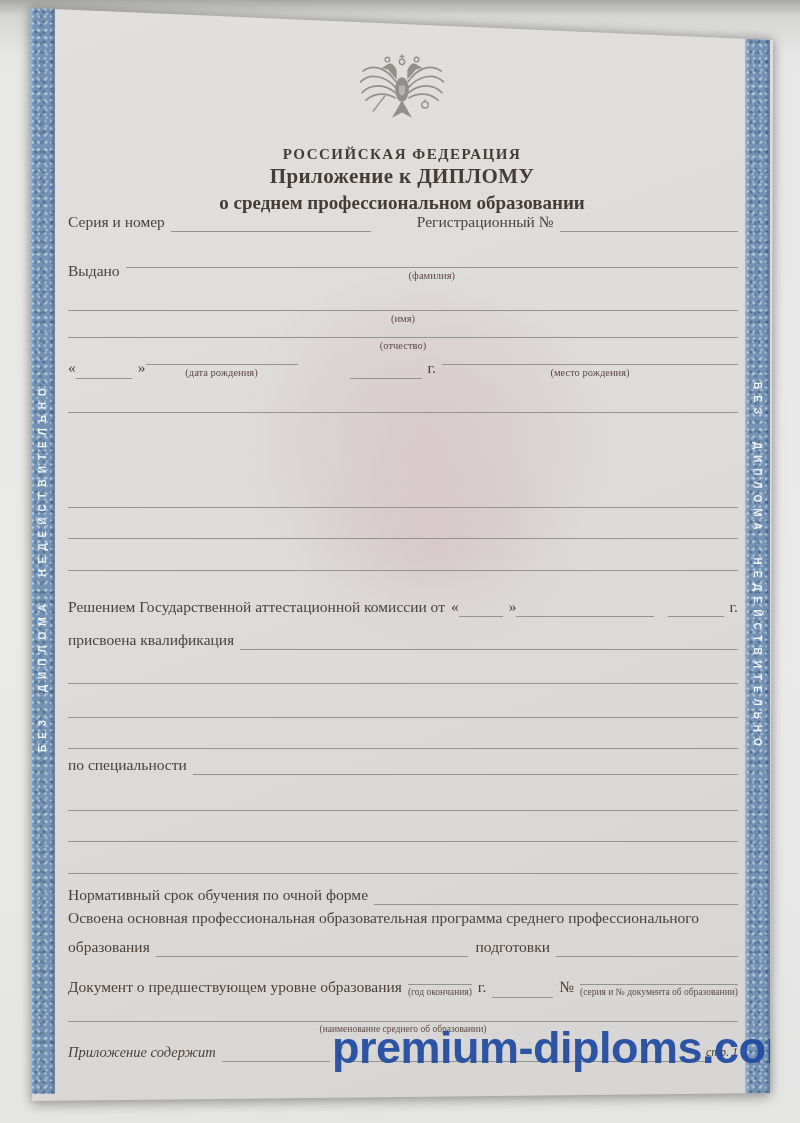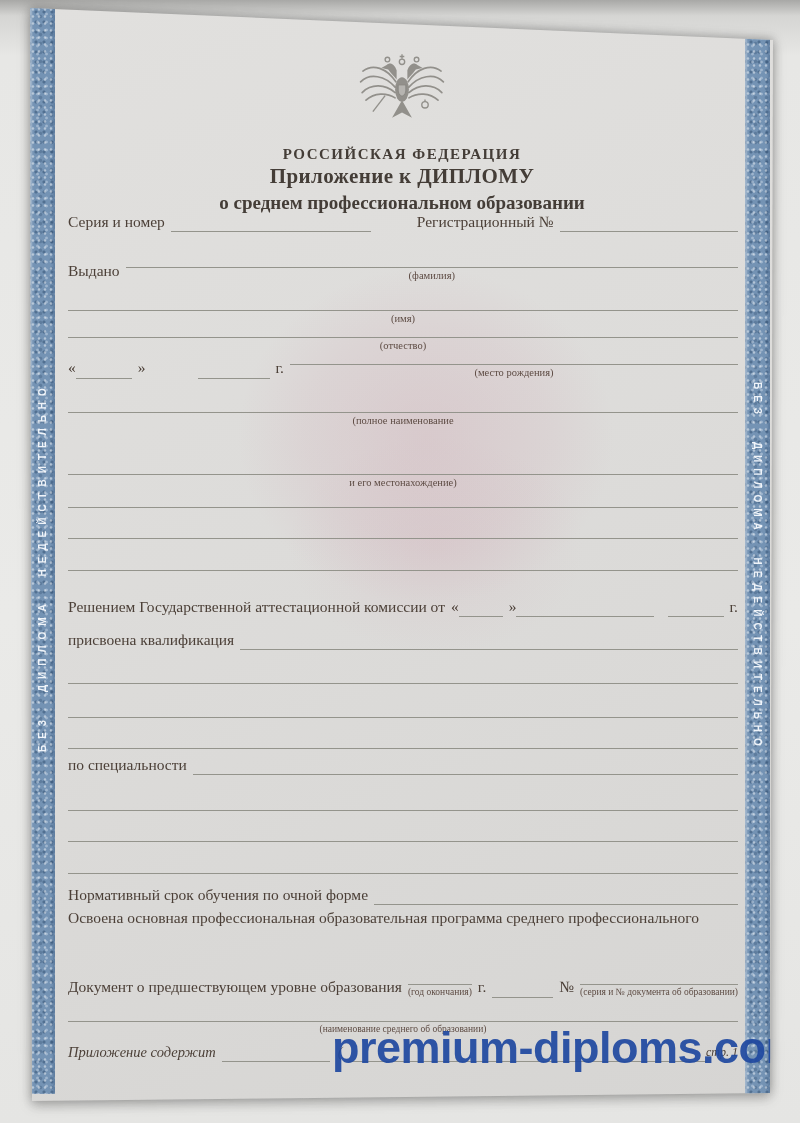--- a/index.html
+++ b/index.html
@@ -159,39 +159,36 @@
         <span class="seg grow">
           <span class="fline"></span>
           <span class="hint">(отчество)</span>
         </span>
       </div>
 
       <div class="row" style="top:339px">
         <span class="lbl">«</span>
         <span class="fline" style="width:56px"></span>
         <span class="lbl mL6">»</span>
+        <span class="seg" style="width:152px">
+          <span class="fline"></span>
+          <span class="hint">(дата рождения)</span>
+        </span>
         <span class="sp" style="width:52px"></span>
         <span class="fline" style="width:72px"></span>
         <span class="lbl mL6 mR6">г.</span>
         <span class="seg grow">
           <span class="fline"></span>
           <span class="hint">(место рождения)</span>
         </span>
       </div>
 
       <div class="row" style="top:387px">
         <span class="seg grow">
           <span class="fline"></span>
-          <span class="hint">(полное наименование</span>
-        </span>
-      </div>
-      <div class="row" style="top:449px">
-        <span class="seg grow">
-          <span class="fline"></span>
-          <span class="hint">и его местонахождение)</span>
         </span>
       </div>
 
       <div class="bline" style="top:501px"></div>
       <div class="bline" style="top:532px"></div>
       <div class="bline" style="top:564px"></div>
 
       <div class="row" style="top:591px">
         <span class="lbl">Решением Государственной аттестационной комиссии от</span>
         <span class="lbl mL6">«</span>
@@ -223,20 +220,26 @@
 
       <div class="row" style="top:879px">
         <span class="lbl">Нормативный срок обучения по очной форме</span>
         <span class="fline grow mL6"></span>
       </div>
 
       <div class="row" style="top:904px">
         <span class="lbl">Освоена основная профессиональная образовательная программа среднего профессионального</span>
       </div>
 
+      <div class="row" style="top:931px">
+        <span class="lbl">образования</span>
+        <span class="fline grow mL6"></span>
+        <span class="lbl mL8 mR6">подготовки</span>
+        <span class="fline" style="width:182px"></span>
+      </div>
 
       <div class="row" style="top:959px">
         <span class="lbl">Документ о предшествующем уровне образования</span>
         <span class="seg mL6" style="width:86px">
           <span class="fline"></span>
           <span class="hint small">(год окончания)</span>
         </span>
         <span class="lbl mL6 mR6">г.</span>
         <span class="fline" style="width:88px"></span>
         <span class="lbl mL6 mR6">№</span>

